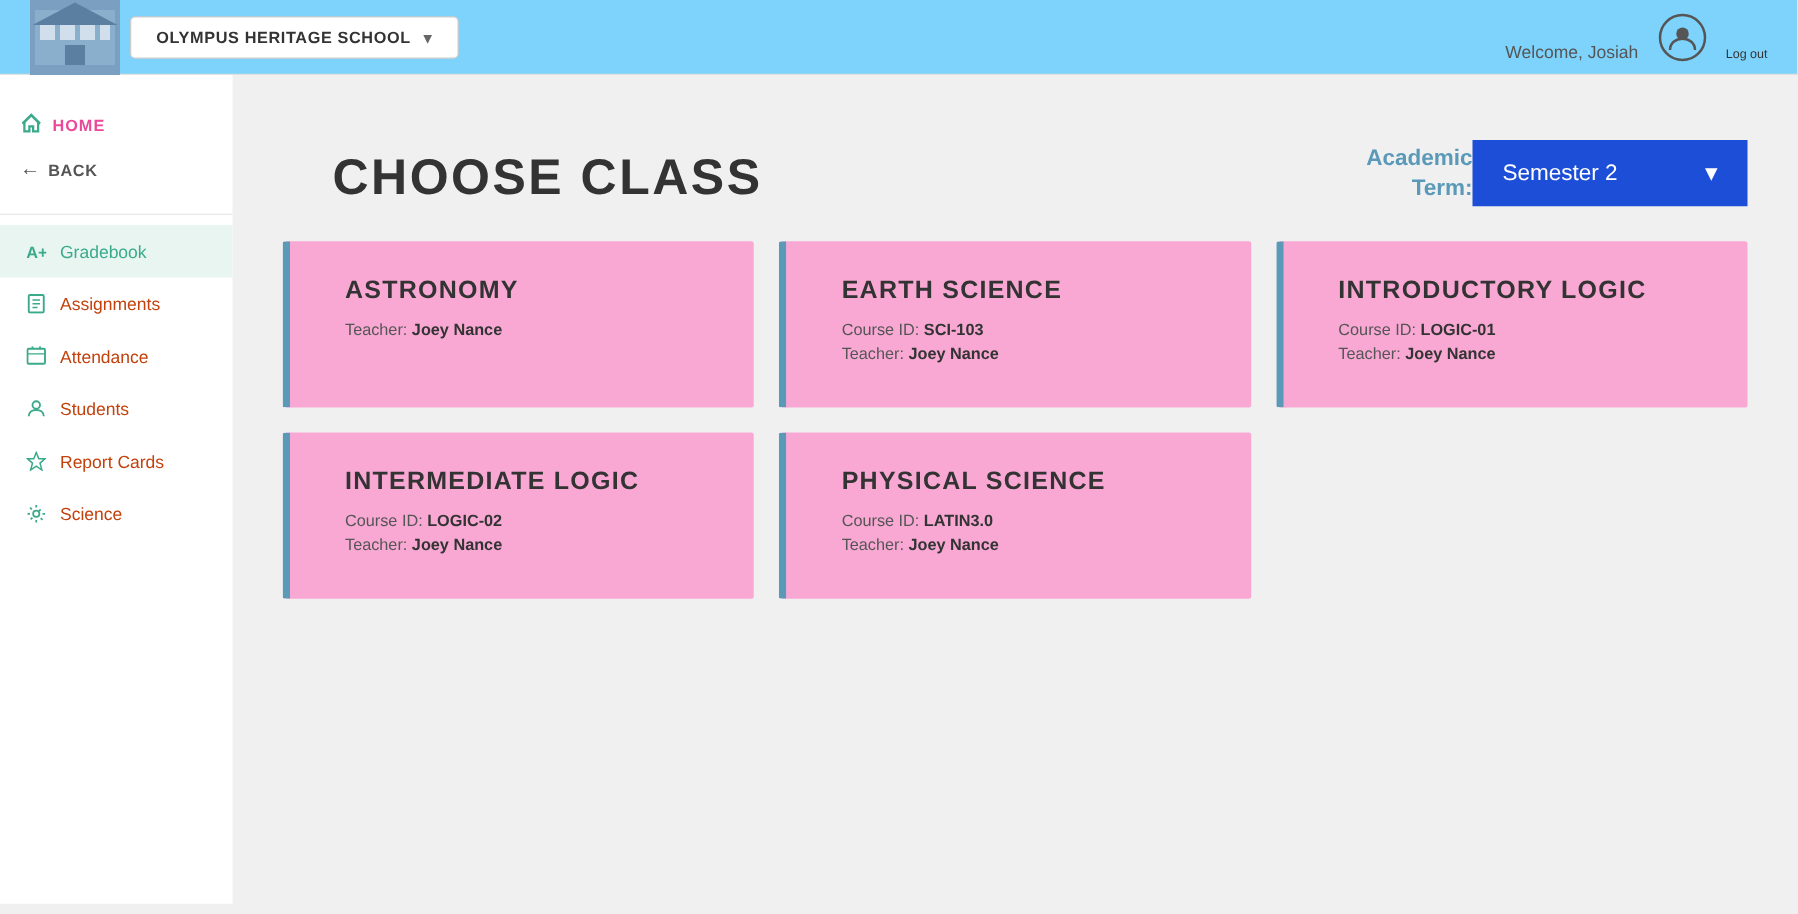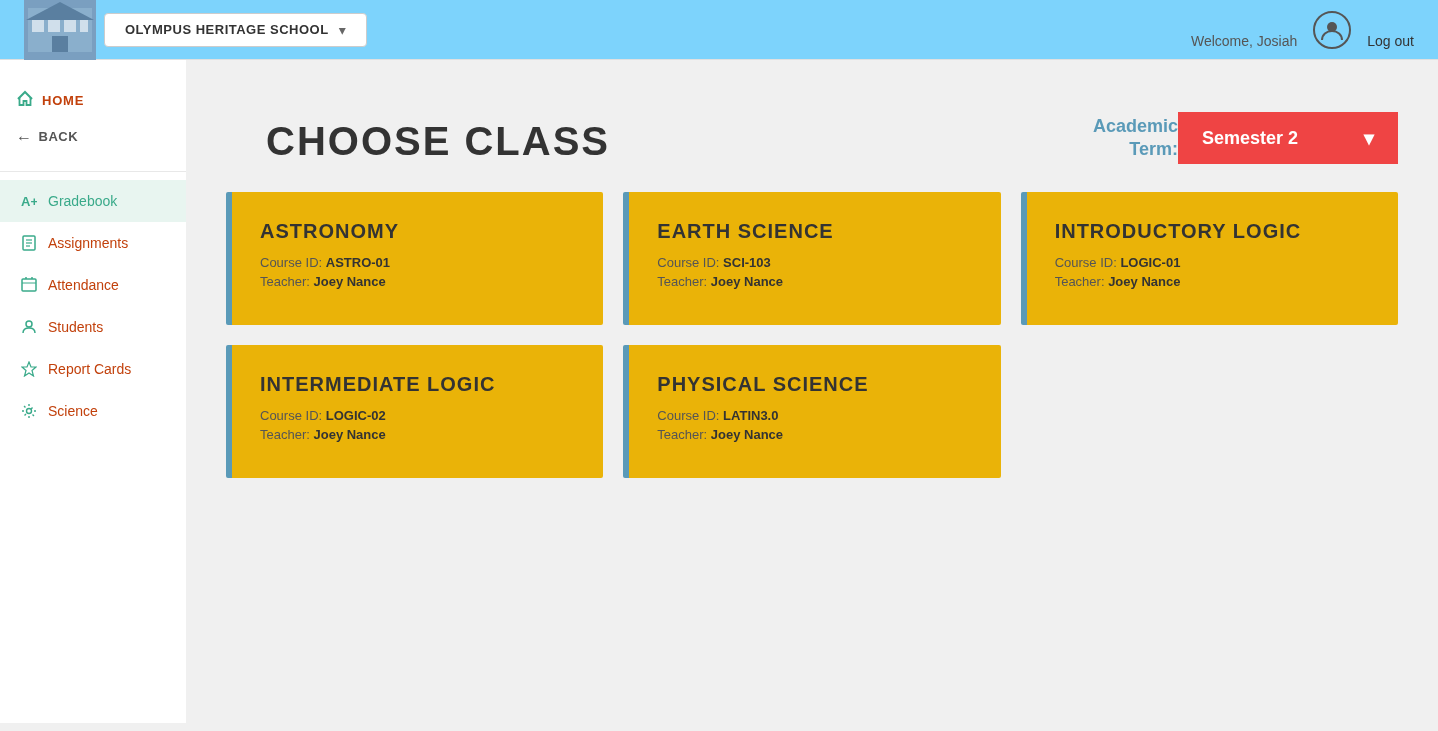--- a/index.html
+++ b/index.html
@@ -64,21 +64,21 @@
     .user-avatar {
       width: 38px;
       height: 38px;
       border-radius: 50%;
       border: 2px solid #555;
       display: flex;
       align-items: center;
       justify-content: center;
     }
     .logout-link {
-      font-size: 14px;
+      font-size: 10px;
       color: #333;
       text-decoration: none;
       cursor: pointer;
     }
 
     
     .layout {
       display: flex;
       min-height: calc(731px - 68px);
     }
@@ -90,21 +90,21 @@
       padding: 16px 0;
       flex-shrink: 0;
     }
     .sidebar-nav-top {
       padding: 8px 16px 16px;
     }
     .nav-home {
       display: flex;
       align-items: center;
       gap: 8px;
-      color: #c2410c;
+      color: #ec4899;
       font-size: 13px;
       font-weight: 700;
       letter-spacing: 0.8px;
       text-transform: uppercase;
       cursor: pointer;
       padding: 6px 0;
     }
     .nav-back {
       display: flex;
       align-items: center;
@@ -181,40 +181,40 @@
       font-weight: 600;
       color: #5a9ab8;
       text-align: right;
       line-height: 1.3;
       margin-right: 0;
     }
     .term-dropdown {
       display: flex;
       align-items: center;
       gap: 12px;
-      background: #ef4444;
+      background: #1d4ed8;
       color: #fff;
       font-size: 18px;
-      font-weight: 700;
+      font-weight: 400;
       padding: 14px 24px;
       cursor: pointer;
       min-width: 220px;
       justify-content: space-between;
     }
 
     
     .cards-grid {
       display: grid;
       grid-template-columns: repeat(3, 1fr);
       gap: 20px;
     }
     .class-card {
-      background: #eab308;
+      background: #f9a8d4;
       border-radius: 2px;
-      padding: 28px 28px 32px;
+      padding: 28px 44px 32px;
       border-left: 6px solid #5a9ab8;
       cursor: pointer;
       transition: box-shadow 0.15s;
     }
     .card-title {
       font-size: 20px;
       font-weight: 800;
       letter-spacing: 1px;
       color: #333;
       text-transform: uppercase;
@@ -362,23 +362,20 @@
           <span>Semester 2</span>
           <span style="font-size:20px;">▾</span>
         </div>
       </div>
     </div>
 
     <div class="cards-grid" id="cards-container">
     <div class="class-card">
       <div class="card-title">Astronomy</div>
       <div class="card-detail">
-        Course ID: <strong>ASTRO-01</strong>
-      </div>
-      <div class="card-detail">
         Teacher: <strong>Joey Nance</strong>
       </div>
     </div>
         <div class="class-card">
       <div class="card-title">Earth Science</div>
       <div class="card-detail">
         Course ID: <strong>SCI-103</strong>
       </div>
       <div class="card-detail">
         Teacher: <strong>Joey Nance</strong>

